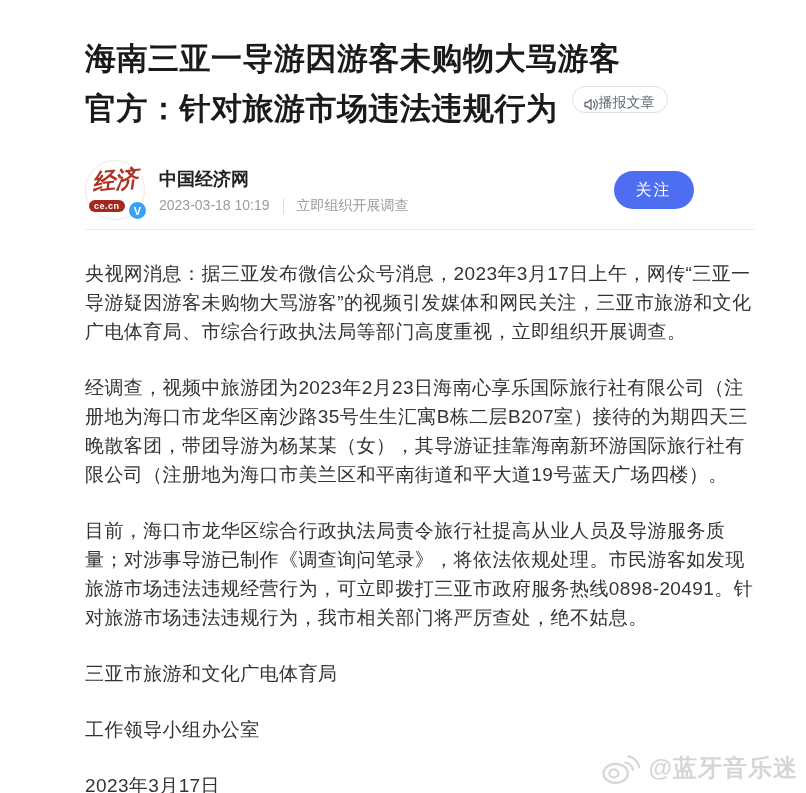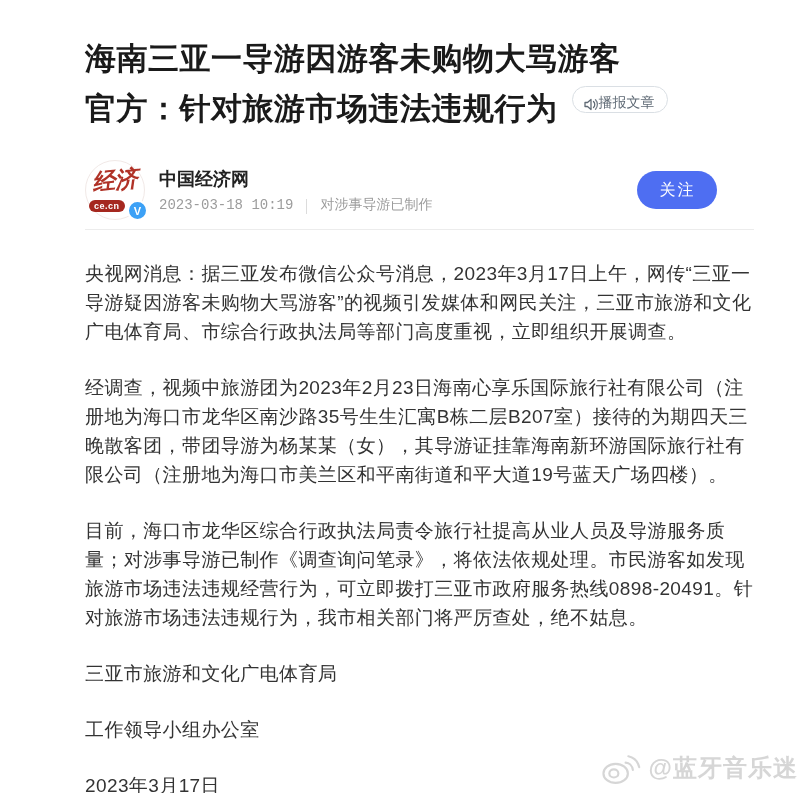--- a/index.html
+++ b/index.html
@@ -111,21 +111,20 @@
     color: #222;
     line-height: 24px;
   }
   .author-meta {
     margin-top: 5px;
     display: flex;
     align-items: flex-end;
     font-size: 14px;
     color: #9c9c9c;
     line-height: 18px;
-    font-family: Liberation Mono, monospace;
   }
   .vdiv {
     width: 0;
     height: 15px;
     border-left: 1px solid #dcdcdc;
     margin: 0 13px;
   }
   .follow-btn {
     margin-left: 205px;
     width: 80px;
@@ -198,21 +197,21 @@
       <div class="avatar">
         <div class="avatar-cal">经济</div>
         <div class="avatar-band">ce.cn</div>
         <div class="verified-badge">V</div>
       </div>
       <div class="author-info">
         <div class="author-name">中国经济网</div>
         <div class="author-meta">
           <span>2023-03-18 10:19</span>
           <span class="vdiv"></span>
-          <span>对涉事导游已制作</span>
+          <span>立即组织开展调查</span>
         </div>
       </div>
       <button class="follow-btn">关注</button>
     </div>
 
     <hr class="header-divider">
 
     <div class="article-body">
       <p>央视网消息：据三亚发布微信公众号消息，2023年3月17日上午，网传“三亚一导游疑因游客未购物大骂游客”的视频引发媒体和网民关注，三亚市旅游和文化广电体育局、市综合行政执法局等部门高度重视，立即组织开展调查。</p>
       <p>经调查，视频中旅游团为2023年2月23日海南心享乐国际旅行社有限公司（注册地为海口市龙华区南沙路35号生生汇寓B栋二层B207室）接待的为期四天三晚散客团，带团导游为杨某某（女），其导游证挂靠海南新环游国际旅行社有限公司（注册地为海口市美兰区和平南街道和平大道19号蓝天广场四楼）。</p>

